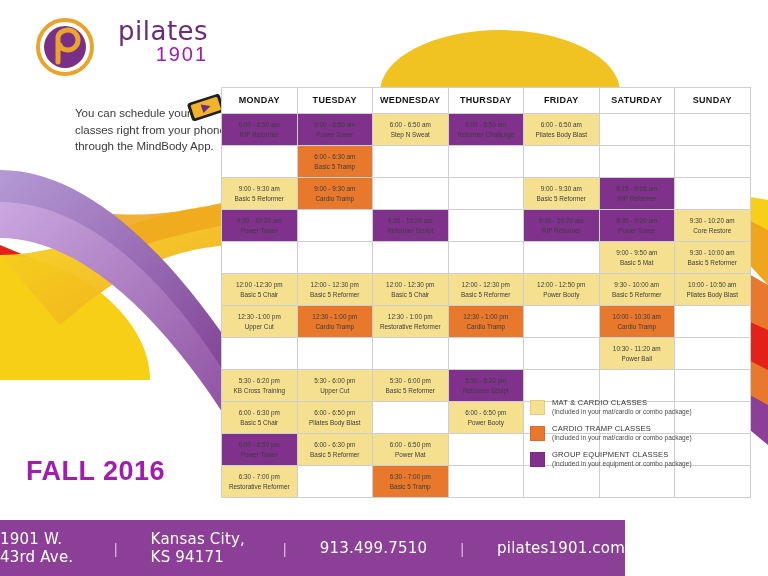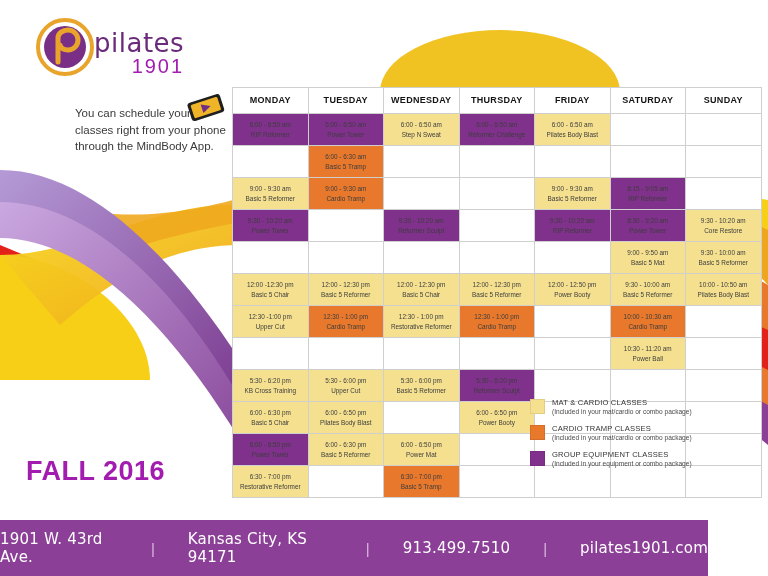--- a/index.html
+++ b/index.html
@@ -11,21 +11,21 @@
   .canvas{position:absolute;inset:0;width:768px;height:576px;overflow:hidden;}
 
   
   .deco{position:absolute;pointer-events:none;}
   .deco svg{display:block;}
   #deco-left{left:0;top:150px;}
   #deco-right{left:648px;top:190px;}
   #deco-title-circle{left:380px;top:30px;}
 
   
-  #logo{position:absolute;left:36px;top:18px;display:flex;align-items:flex-end;gap:0;}
+  #logo{position:absolute;left:36px;top:18px;display:flex;align-items:flex-start;gap:24px;}
   .logo-mark{width:58px;height:58px;position:relative;}
   .logo-word{line-height:1;}
   .logo-word .w1{font-size:26px;color:#6b2a7a;letter-spacing:.5px;font-family:"DejaVu Sans",sans-serif;}
   .logo-word .w2{font-size:20px;color:#a21caf;letter-spacing:2px;text-align:right;font-family:Liberation Sans, sans-serif;}
 
   
   #dont-forget{position:absolute;left:55px;top:100px;width:175px;}
   #dont-forget .dfhead{font-size:15px;font-weight:bold;color:#1b1b1b;letter-spacing:-.2px;}
   #dont-forget .dfbody{margin-top:5px;margin-left:20px;font-size:11.5px;line-height:1.45;color:#3a3a3a;}
   #phone-icon{position:absolute;left:185px;top:94px;}
@@ -39,21 +39,21 @@
 
   
   #season{
     position:absolute;left:26px;top:456px;
     font-size:27px;font-weight:bold;color:#a21caf;letter-spacing:.5px;
     font-family:"Liberation Sans",sans-serif;
   }
 
   
   #schedule{
-    position:absolute;left:232px;top:87px;width:522px;
+    position:absolute;left:221px;top:87px;width:522px;
     border-collapse:collapse;table-layout:fixed;background:#fef9c3;
   }
   #schedule th,#schedule td{
     border:1px solid #cfcfcf;
     width:74.5px;height:31px;
     padding:0;text-align:center;vertical-align:middle;
     font-size:6.4px;line-height:1.5;color:#3d3d3d;
   }
   #schedule th{
     height:25px;font-size:9px;font-weight:bold;color:#141414;
@@ -63,31 +63,31 @@
   #schedule td .n{display:block;}
   td.mat{background:#f5e08f;color:#4a4030;}
   td.tramp{background:#e8782c;color:#ffffff;}
   td.equip{background:#80318c;color:#ffffff;}
   td.empty{background:#ffffff;}
 
   
   #legend{
     position:absolute;left:530px;top:398px;width:224px;
   }
-  .legend-row{display:flex;align-items:flex-start;gap:7px;margin-bottom:9px;}
+  .legend-row{display:flex;align-items:center;gap:7px;margin-bottom:9px;}
   .swatch{width:13px;height:13px;flex:0 0 13px;margin-top:1px;border:1px solid rgba(0,0,0,.08);}
   .sw-mat{background:#f5e08f;}
   .sw-tramp{background:#e8782c;}
   .sw-equip{background:#80318c;}
   .legend-text .lt1{font-size:7.6px;color:#333;letter-spacing:.2px;}
   .legend-text .lt2{font-size:6.6px;color:#4a4a4a;margin-top:1px;}
 
   
   #footer{
-    position:absolute;left:0;bottom:0;width:708px;height:56px;
+    position:absolute;left:0;bottom:0;width:625px;height:56px;
     background:#8c3f96;display:flex;align-items:center;justify-content:center;gap:16px;
   }
   #footer .fitem{color:#ffffff;font-size:15px;letter-spacing:.2px;font-family:"DejaVu Sans",sans-serif;}
   #footer .fsep{color:#d9b7e0;font-size:15px;padding:0 17px;}
 </style>
 </head>
 <body>
 
 <div class="canvas">
 

